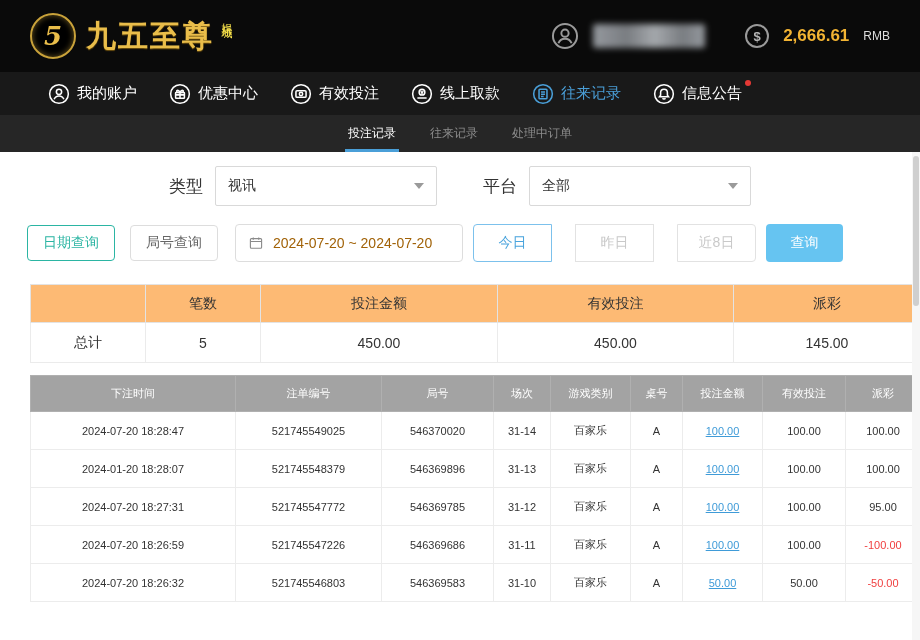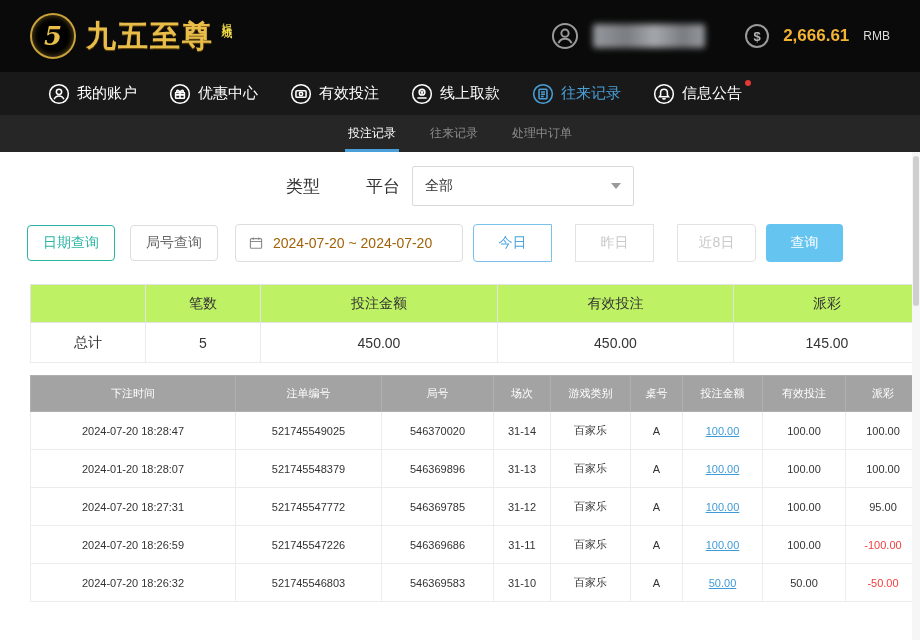--- a/index.html
+++ b/index.html
@@ -71,21 +71,21 @@
     font-size:14px;cursor:pointer;margin-left:-1px;}
   .group-btn:first-child{border-radius:4px 0 0 4px;margin-left:0;}
   .group-btn:last-child{border-radius:0 4px 4px 0;}
   .group-btn.active{border-color:#7cc1ec;color:#4aa4dd;position:relative;z-index:1;}
   .search-btn{margin-left:10px;width:77px;height:38px;background:var(--search-blue);color:#fff;border:none;
     border-radius:4px;font-size:14px;cursor:pointer;}
 
   
   table{border-collapse:collapse;table-layout:fixed;}
   .summary-table{margin-left:30px;width:890px;font-size:14px;color:#333;}
-  .summary-table th{background:#bef264;height:38px;font-weight:500;border:1px solid #e3e3e3;text-align:center;}
+  .summary-table th{background:#fdba74;height:38px;font-weight:500;border:1px solid #e3e3e3;text-align:center;}
   .summary-table td{background:#fff;height:40px;border:1px solid #ebebeb;text-align:center;}
   .detail-wrap{margin-top:12px;}
   .detail-table{margin-left:30px;width:890px;font-size:11px;color:#333;}
   .detail-table th{background:#a3a3a3;color:#fff;height:36px;font-weight:normal;border:1px solid #b0b0b0;text-align:center;}
   .detail-table td{background:#fff;height:38px;border:1px solid #ececec;text-align:center;}
   .bet-link{color:var(--link-blue);text-decoration:underline;cursor:pointer;}
   .negative{color:var(--negative-red);}
 
   
   .scrollbar-track{position:absolute;right:0;top:152px;width:8px;height:488px;background:#f6f6f6;}
@@ -174,20 +174,24 @@
 <nav class="subnav">
   <div class="tab active">投注记录</div>
   <div class="tab">往来记录</div>
   <div class="tab">处理中订单</div>
 </nav>
 
 <main>
 
   <div class="filter-row">
     <span class="filter-label">类型</span>
+    <div class="select-box">
+      <span>视讯</span>
+      <span class="caret"></span>
+    </div>
     <span class="filter-gap"></span>
     <span class="filter-label">平台</span>
     <div class="select-box">
       <span>全部</span>
       <span class="caret"></span>
     </div>
   </div>
 
 
   <div class="query-row">

